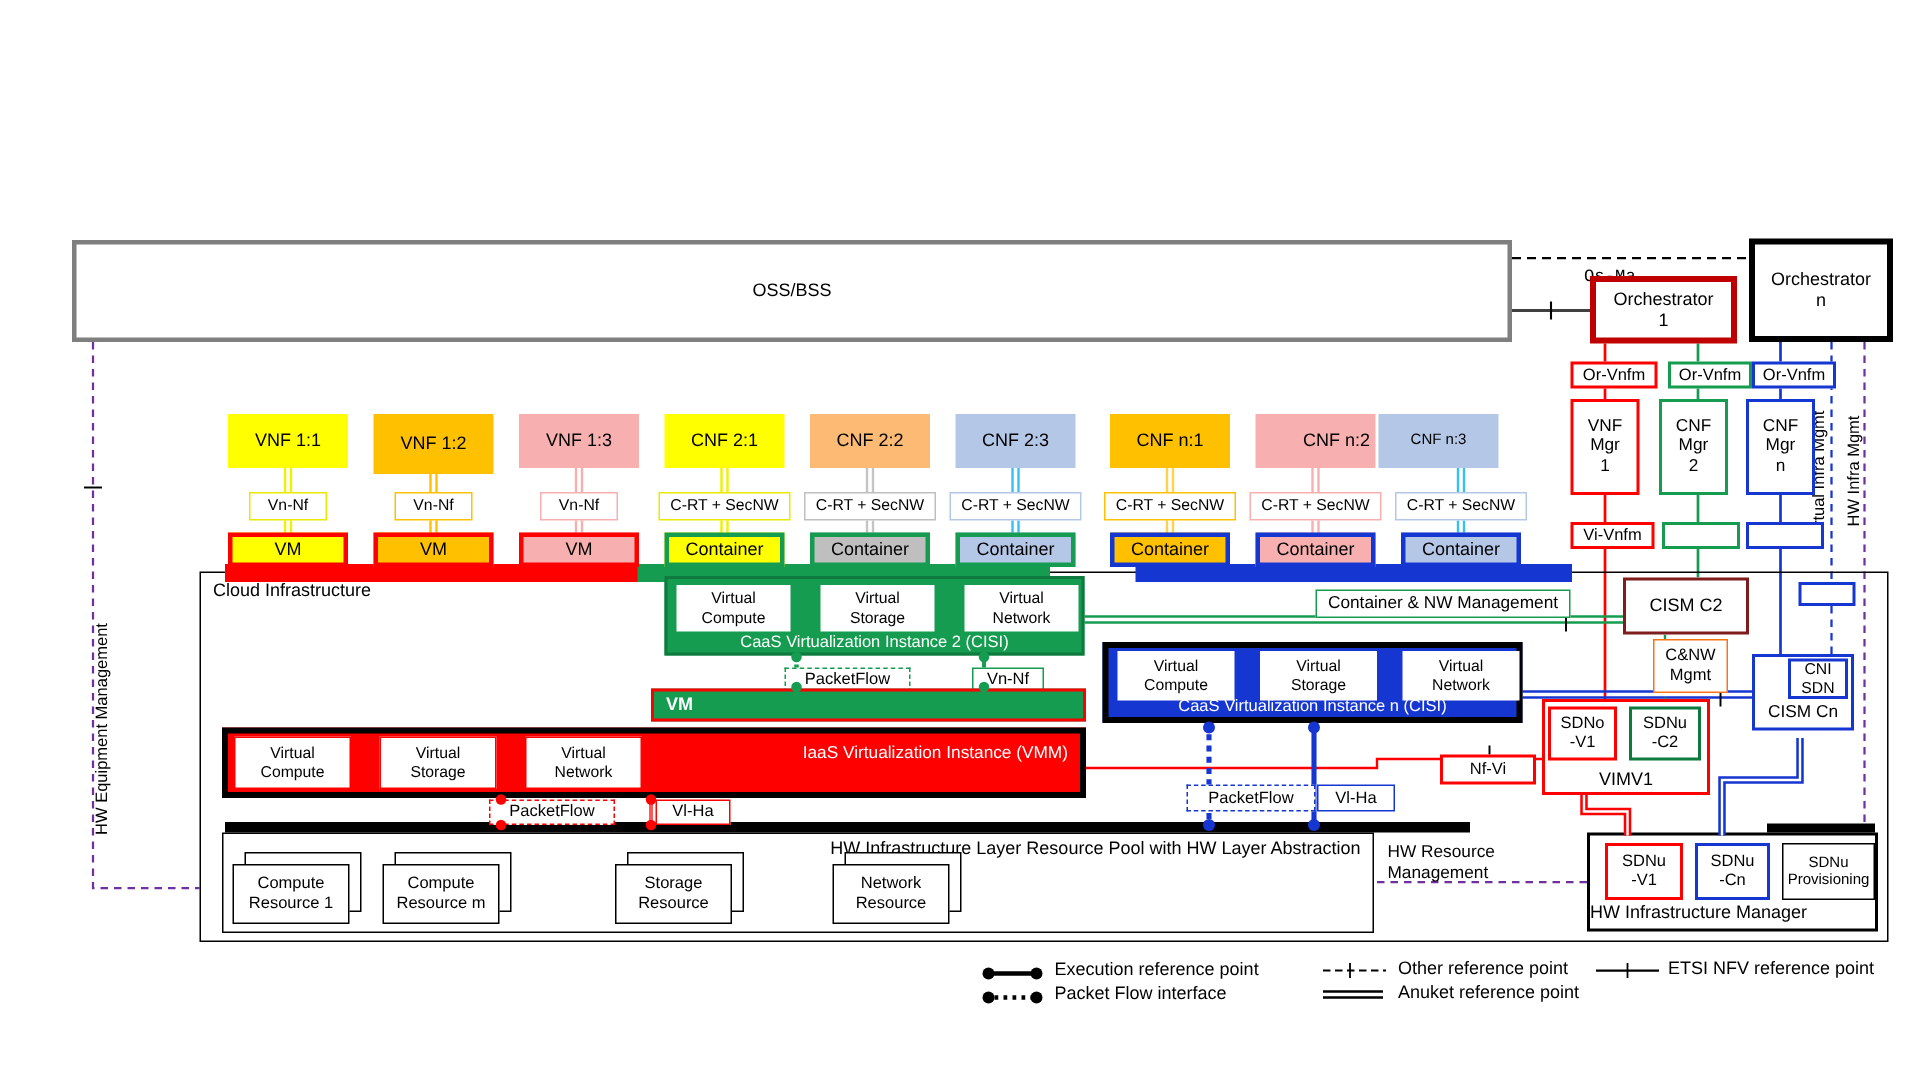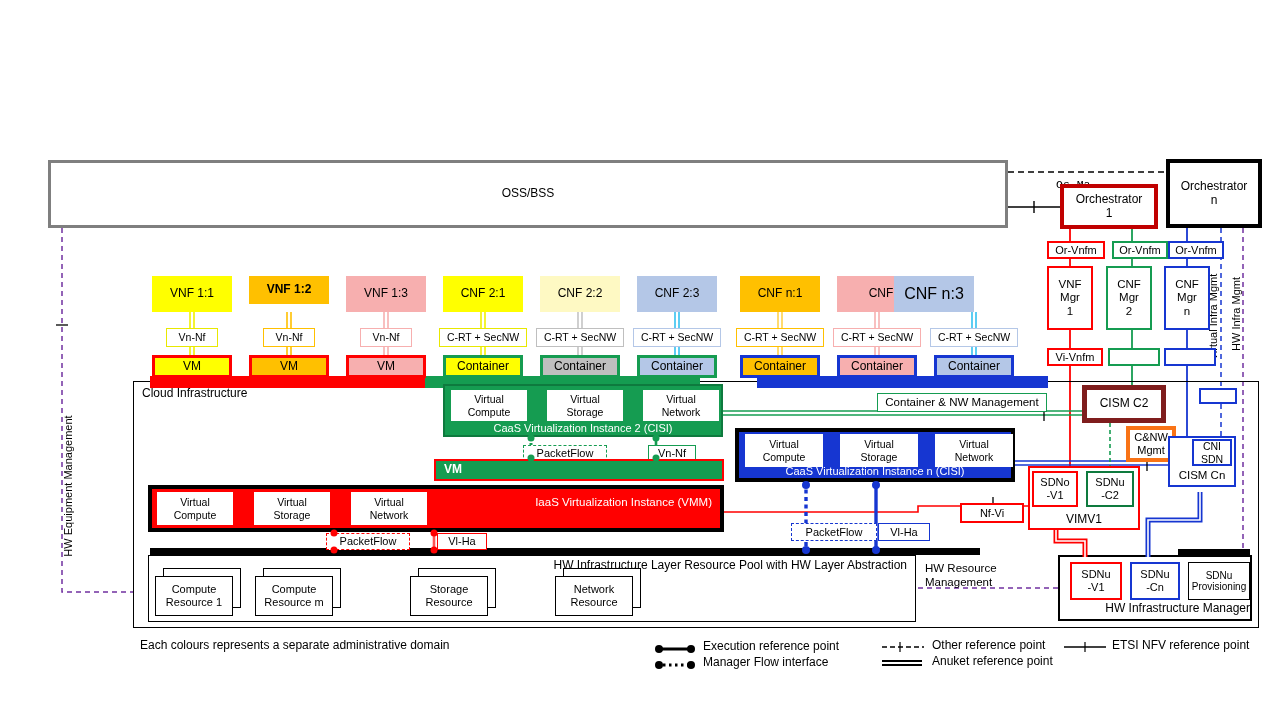--- a/index.html
+++ b/index.html
@@ -168,22 +168,22 @@
     <div class="abs" style="left:0;bottom:1px;width:100%;text-align:center;color:#fff;font-size:11px;">CaaS Virtualization Instance n (CISI)</div>
   </div>
   <div class="box lvl2" style="left:791px;top:523px;width:86px;height:18px;border:1.5px dashed #1636D1;">PacketFlow</div>
   <div class="box lvl2" style="left:878px;top:523px;width:52px;height:18px;border:1.5px solid #1636D1;">Vl-Ha</div>
 
   <div class="abs lvl2 nofill" style="left:148px;top:555px;width:768px;height:67px;border:1.5px solid #000;text-decoration:underline;">
     <div class="abs" style="right:8px;top:2px;font-size:12px;">HW Infrastructure Layer Resource Pool with HW Layer Abstraction</div>
   </div>
 
   <div class="box lvl2" style="left:877px;top:393px;width:170px;height:19px;border:1.5px solid #159C51;font-size:11.5px;">Container &amp; NW  Management</div>
-  <div class="box lvl2" style="left:1082px;top:385px;width:84px;height:38px;border:5px solid #7f1d1d;font-size:12px;">CISM C2</div>
-  <div class="box lvl2 pre" style="left:1126px;top:426px;width:50px;height:36px;border:4px solid #f97316;">C&amp;NW
+  <div class="box lvl2" style="left:1082px;top:385px;width:84px;height:38px;border:2px solid #7f1d1d;font-size:12px;">CISM C2</div>
+  <div class="box lvl2 pre" style="left:1102px;top:426px;width:50px;height:36px;border:1px solid #f97316;">C&amp;NW
 Mgmt</div>
   <div class="box lvl2" style="left:1199px;top:388px;width:38px;height:16px;border:2px solid #1636D1;"></div>
   <div class="abs lvl2" style="left:1168px;top:436px;width:68px;height:51px;border:2.5px solid #1636D1;background:#fff;">
     <div class="box pre" style="left:22px;top:1px;width:40px;height:27px;border:2px solid #1636D1;font-size:10.5px;">CNI
 SDN</div>
     <div class="abs" style="left:0;bottom:4px;width:100%;text-align:center;font-size:11.5px;">CISM Cn</div>
   </div>
 
   <div class="abs lvl2" style="left:1028px;top:466px;width:112px;height:64px;border:2px solid #FF0000;background:#fff;">
     <div class="box pre" style="left:2px;top:3px;width:46px;height:36px;border:2px solid #FF0000;">SDNo
@@ -194,26 +194,25 @@
   </div>
   <div class="box lvl2" style="left:960px;top:503px;width:64px;height:20px;border:2px solid #FF0000;">Nf-Vi</div>
 
   <div class="abs lvl2 nofill" style="left:1058px;top:555px;width:194px;height:66px;border:2px solid #000;background:#fff;">
     <div class="box pre" style="left:10px;top:5px;width:52px;height:38px;border:2px solid #FF0000;">SDNu
 -V1</div>
     <div class="box pre" style="left:70px;top:5px;width:50px;height:38px;border:2px solid #1636D1;">SDNu
 -Cn</div>
     <div class="box pre" style="left:128px;top:5px;width:62px;height:38px;border:1.5px solid #000;font-size:10px;">SDNu
 Provisioning</div>
-    <div class="abs" style="left:0;bottom:4px;width:100%;text-align:right;font-size:12px;">HW Infrastructure Manager</div>
+    <div class="abs" style="left:0;bottom:4px;width:100%;text-align:left;font-size:12px;">HW Infrastructure Manager</div>
   </div>
   <div class="abs lvl2 pre" style="left:925px;top:561px;width:110px;font-size:11.5px;line-height:1.25;">HW Resource
 Management</div>
 
-  <div class="abs lvl2" style="left:140px;top:638px;font-size:12px;">Each colours represents a separate administrative domain</div>
 
   <svg id="wtop" width="1280" height="720">
     <path d="M1056,530 V541 H1085 V557" fill="none" stroke="#FF0000" stroke-width="5"></path>
     <path d="M1056,530 V541 H1085 V557" fill="none" stroke="#fff" stroke-width="1.6"></path>
     <path d="M1200,492 V520 H1148 V557" fill="none" stroke="#1636D1" stroke-width="5"></path>
     <path d="M1200,492 V520 H1148 V557" fill="none" stroke="#fff" stroke-width="1.6"></path>
     <g fill="#159C51">
       <circle cx="531" cy="438" r="3.5"></circle>
         <circle cx="531" cy="458" r="3.5"></circle>
       <circle cx="656" cy="438" r="3.5"></circle>
@@ -228,42 +227,42 @@
     <g fill="#1636D1">
       <circle cx="806" cy="485" r="4"></circle>
         <circle cx="806" cy="550" r="4"></circle>
       <circle cx="876" cy="485" r="4"></circle>
         <circle cx="876" cy="550" r="4"></circle>
     </g>
   </svg>
 <div class="box lvl2" style="left: 152px; top: 276px; width: 80px; height: 36px; background: rgb(255, 255, 0); font-size: 12px; border: none;">VNF 1:1</div>
     <div class="box lvl2" style="left: 166px; top: 328px; width: 52px; height: 19px; border: 1.5px solid rgb(232, 232, 0); font-size: 10.5px;">Vn-Nf</div>
     <div class="box lvl2" style="left: 152px; top: 355px; width: 80px; height: 23px; background: rgb(255, 255, 0); border: 3px solid rgb(255, 0, 0); font-size: 12px;">VM</div>
-    <div class="box lvl2" style="left: 249px; top: 276px; width: 80px; height: 28px; background: rgb(255, 192, 0); font-size: 12px; border: none; font-weight: bold;">VNF 1:2</div>
+    <div class="box lvl2" style="left: 249px; top: 276px; width: 80px; height: 40px; background: rgb(255, 192, 0); font-size: 12px; border: none;">VNF 1:2</div>
     <div class="box lvl2" style="left: 263px; top: 328px; width: 52px; height: 19px; border: 1.5px solid rgb(255, 192, 0); font-size: 10.5px;">Vn-Nf</div>
     <div class="box lvl2" style="left: 249px; top: 355px; width: 80px; height: 23px; background: rgb(255, 192, 0); border: 3px solid rgb(255, 0, 0); font-size: 12px;">VM</div>
     <div class="box lvl2" style="left: 346px; top: 276px; width: 80px; height: 36px; background: rgb(247, 175, 175); font-size: 12px; border: none;">VNF 1:3</div>
     <div class="box lvl2" style="left: 360px; top: 328px; width: 52px; height: 19px; border: 1.5px solid rgb(247, 175, 175); font-size: 10.5px;">Vn-Nf</div>
     <div class="box lvl2" style="left: 346px; top: 355px; width: 80px; height: 23px; background: rgb(247, 175, 175); border: 3px solid rgb(255, 0, 0); font-size: 12px;">VM</div>
     <div class="box lvl2" style="left: 443px; top: 276px; width: 80px; height: 36px; background: rgb(255, 255, 0); font-size: 12px; border: none;">CNF 2:1</div>
     <div class="box lvl2" style="left: 439px; top: 328px; width: 88px; height: 19px; border: 1.5px solid rgb(232, 232, 0); font-size: 10.5px;">C-RT + SecNW</div>
     <div class="box lvl2" style="left: 443px; top: 355px; width: 80px; height: 23px; background: rgb(255, 255, 0); border: 3px solid rgb(21, 156, 81); font-size: 12px;">Container</div>
-    <div class="box lvl2" style="left: 540px; top: 276px; width: 80px; height: 36px; background: #fef9c3; font-size: 12px; border: none;">CNF 2:2</div>
+    <div class="box lvl2" style="left: 540px; top: 276px; width: 80px; height: 36px; background: #fdba74; font-size: 12px; border: none;">CNF 2:2</div>
     <div class="box lvl2" style="left: 536px; top: 328px; width: 88px; height: 19px; border: 1.5px solid rgb(191, 191, 191); font-size: 10.5px;">C-RT + SecNW</div>
     <div class="box lvl2" style="left: 540px; top: 355px; width: 80px; height: 23px; background: rgb(191, 191, 191); border: 3px solid rgb(21, 156, 81); font-size: 12px;">Container</div>
     <div class="box lvl2" style="left: 637px; top: 276px; width: 80px; height: 36px; background: rgb(180, 199, 231); font-size: 12px; border: none;">CNF 2:3</div>
     <div class="box lvl2" style="left: 633px; top: 328px; width: 88px; height: 19px; border: 1.5px solid rgb(180, 199, 231); font-size: 10.5px;">C-RT + SecNW</div>
     <div class="box lvl2" style="left: 637px; top: 355px; width: 80px; height: 23px; background: rgb(180, 199, 231); border: 3px solid rgb(21, 156, 81); font-size: 12px;">Container</div>
     <div class="box lvl2" style="left: 740px; top: 276px; width: 80px; height: 36px; background: rgb(255, 192, 0); font-size: 12px; border: none;">CNF n:1</div>
     <div class="box lvl2" style="left: 736px; top: 328px; width: 88px; height: 19px; border: 1.5px solid rgb(255, 192, 0); font-size: 10.5px;">C-RT + SecNW</div>
     <div class="box lvl2" style="left: 740px; top: 355px; width: 80px; height: 23px; background: rgb(255, 192, 0); border: 3px solid rgb(22, 54, 209); font-size: 12px;">Container</div>
     <div class="box lvl2" style="left: 837px; top: 276px; width: 80px; height: 36px; background: rgb(247, 175, 175); font-size: 12px; border: none; padding-left: 28px;">CNF n:2</div>
     <div class="box lvl2" style="left: 833px; top: 328px; width: 88px; height: 19px; border: 1.5px solid rgb(247, 175, 175); font-size: 10.5px;">C-RT + SecNW</div>
     <div class="box lvl2" style="left: 837px; top: 355px; width: 80px; height: 23px; background: rgb(247, 175, 175); border: 3px solid rgb(22, 54, 209); font-size: 12px;">Container</div>
-    <div class="box lvl2" style="left: 894px; top: 276px; width: 80px; height: 36px; background: rgb(180, 199, 231); font-size: 16px; border: none;">CNF n:3</div>
+    <div class="box lvl2" style="left: 919px; top: 276px; width: 80px; height: 36px; background: rgb(180, 199, 231); font-size: 10px; border: none;">CNF n:3</div>
     <div class="box lvl2" style="left: 930px; top: 328px; width: 88px; height: 19px; border: 1.5px solid rgb(180, 199, 231); font-size: 10.5px;">C-RT + SecNW</div>
     <div class="box lvl2" style="left: 934px; top: 355px; width: 80px; height: 23px; background: rgb(180, 199, 231); border: 3px solid rgb(22, 54, 209); font-size: 12px;">Container</div>
     <div class="box lvl2" style="left: 163px; top: 568px; width: 78px; height: 40px; border: 1.5px solid rgb(0, 0, 0);"></div>
     <div class="box lvl2 pre" style="left: 155px; top: 576px; width: 78px; height: 40px; border: 1.5px solid rgb(0, 0, 0); font-size: 11px;">Compute
 Resource 1</div>
     <div class="box lvl2" style="left: 263px; top: 568px; width: 78px; height: 40px; border: 1.5px solid rgb(0, 0, 0);"></div>
     <div class="box lvl2 pre" style="left: 255px; top: 576px; width: 78px; height: 40px; border: 1.5px solid rgb(0, 0, 0); font-size: 11px;">Compute
 Resource m</div>
     <div class="box lvl2" style="left: 418px; top: 568px; width: 78px; height: 40px; border: 1.5px solid rgb(0, 0, 0);"></div>
     <div class="box lvl2 pre" style="left: 410px; top: 576px; width: 78px; height: 40px; border: 1.5px solid rgb(0, 0, 0); font-size: 11px;">Storage
@@ -275,21 +274,21 @@
       <line x1="5" y1="7" x2="41" y2="7" stroke="#000" stroke-width="3"></line>
       <circle cx="7" cy="7" r="4" fill="#000"></circle>
       <circle cx="39" cy="7" r="4" fill="#000"></circle>
     </svg>
     <div class="abs lvl2" style="left: 703px; top: 639px; font-size: 12px; text-align: center;">Execution reference point</div>
     <svg width="46" height="14" style="position: absolute; left: 652px; top: 658px; z-index: 2;">
       <line x1="5" y1="7" x2="41" y2="7" stroke="#000" stroke-width="3" stroke-dasharray="2.5,3.5"></line>
       <circle cx="7" cy="7" r="4" fill="#000"></circle>
       <circle cx="39" cy="7" r="4" fill="#000"></circle>
     </svg>
-    <div class="abs lvl2" style="left: 703px; top: 655px; font-size: 12px;">Manager Flow interface</div>
+    <div class="abs lvl2" style="left: 703px; top: 655px; font-size: 12px;">Packet Flow interface</div>
     <svg width="46" height="14" style="position: absolute; left: 880px; top: 640px; z-index: 2;">
       <line x1="2" y1="7" x2="44" y2="7" stroke="#000" stroke-width="1.4" stroke-dasharray="5,3"></line>
       <line x1="20" y1="2" x2="20" y2="12" stroke="#000" stroke-width="1.2"></line>
     </svg>
     <div class="abs lvl2" style="left: 932px; top: 638px; font-size: 12px;">Other reference point</div>
     <svg width="46" height="14" style="position: absolute; left: 880px; top: 656px; z-index: 2;">
       <line x1="2" y1="5" x2="42" y2="5" stroke="#000" stroke-width="1.8"></line>
       <line x1="2" y1="9" x2="42" y2="9" stroke="#000" stroke-width="1.8"></line>
     </svg>
     <div class="abs lvl2" style="left: 932px; top: 654px; font-size: 12px;">Anuket reference point</div>

